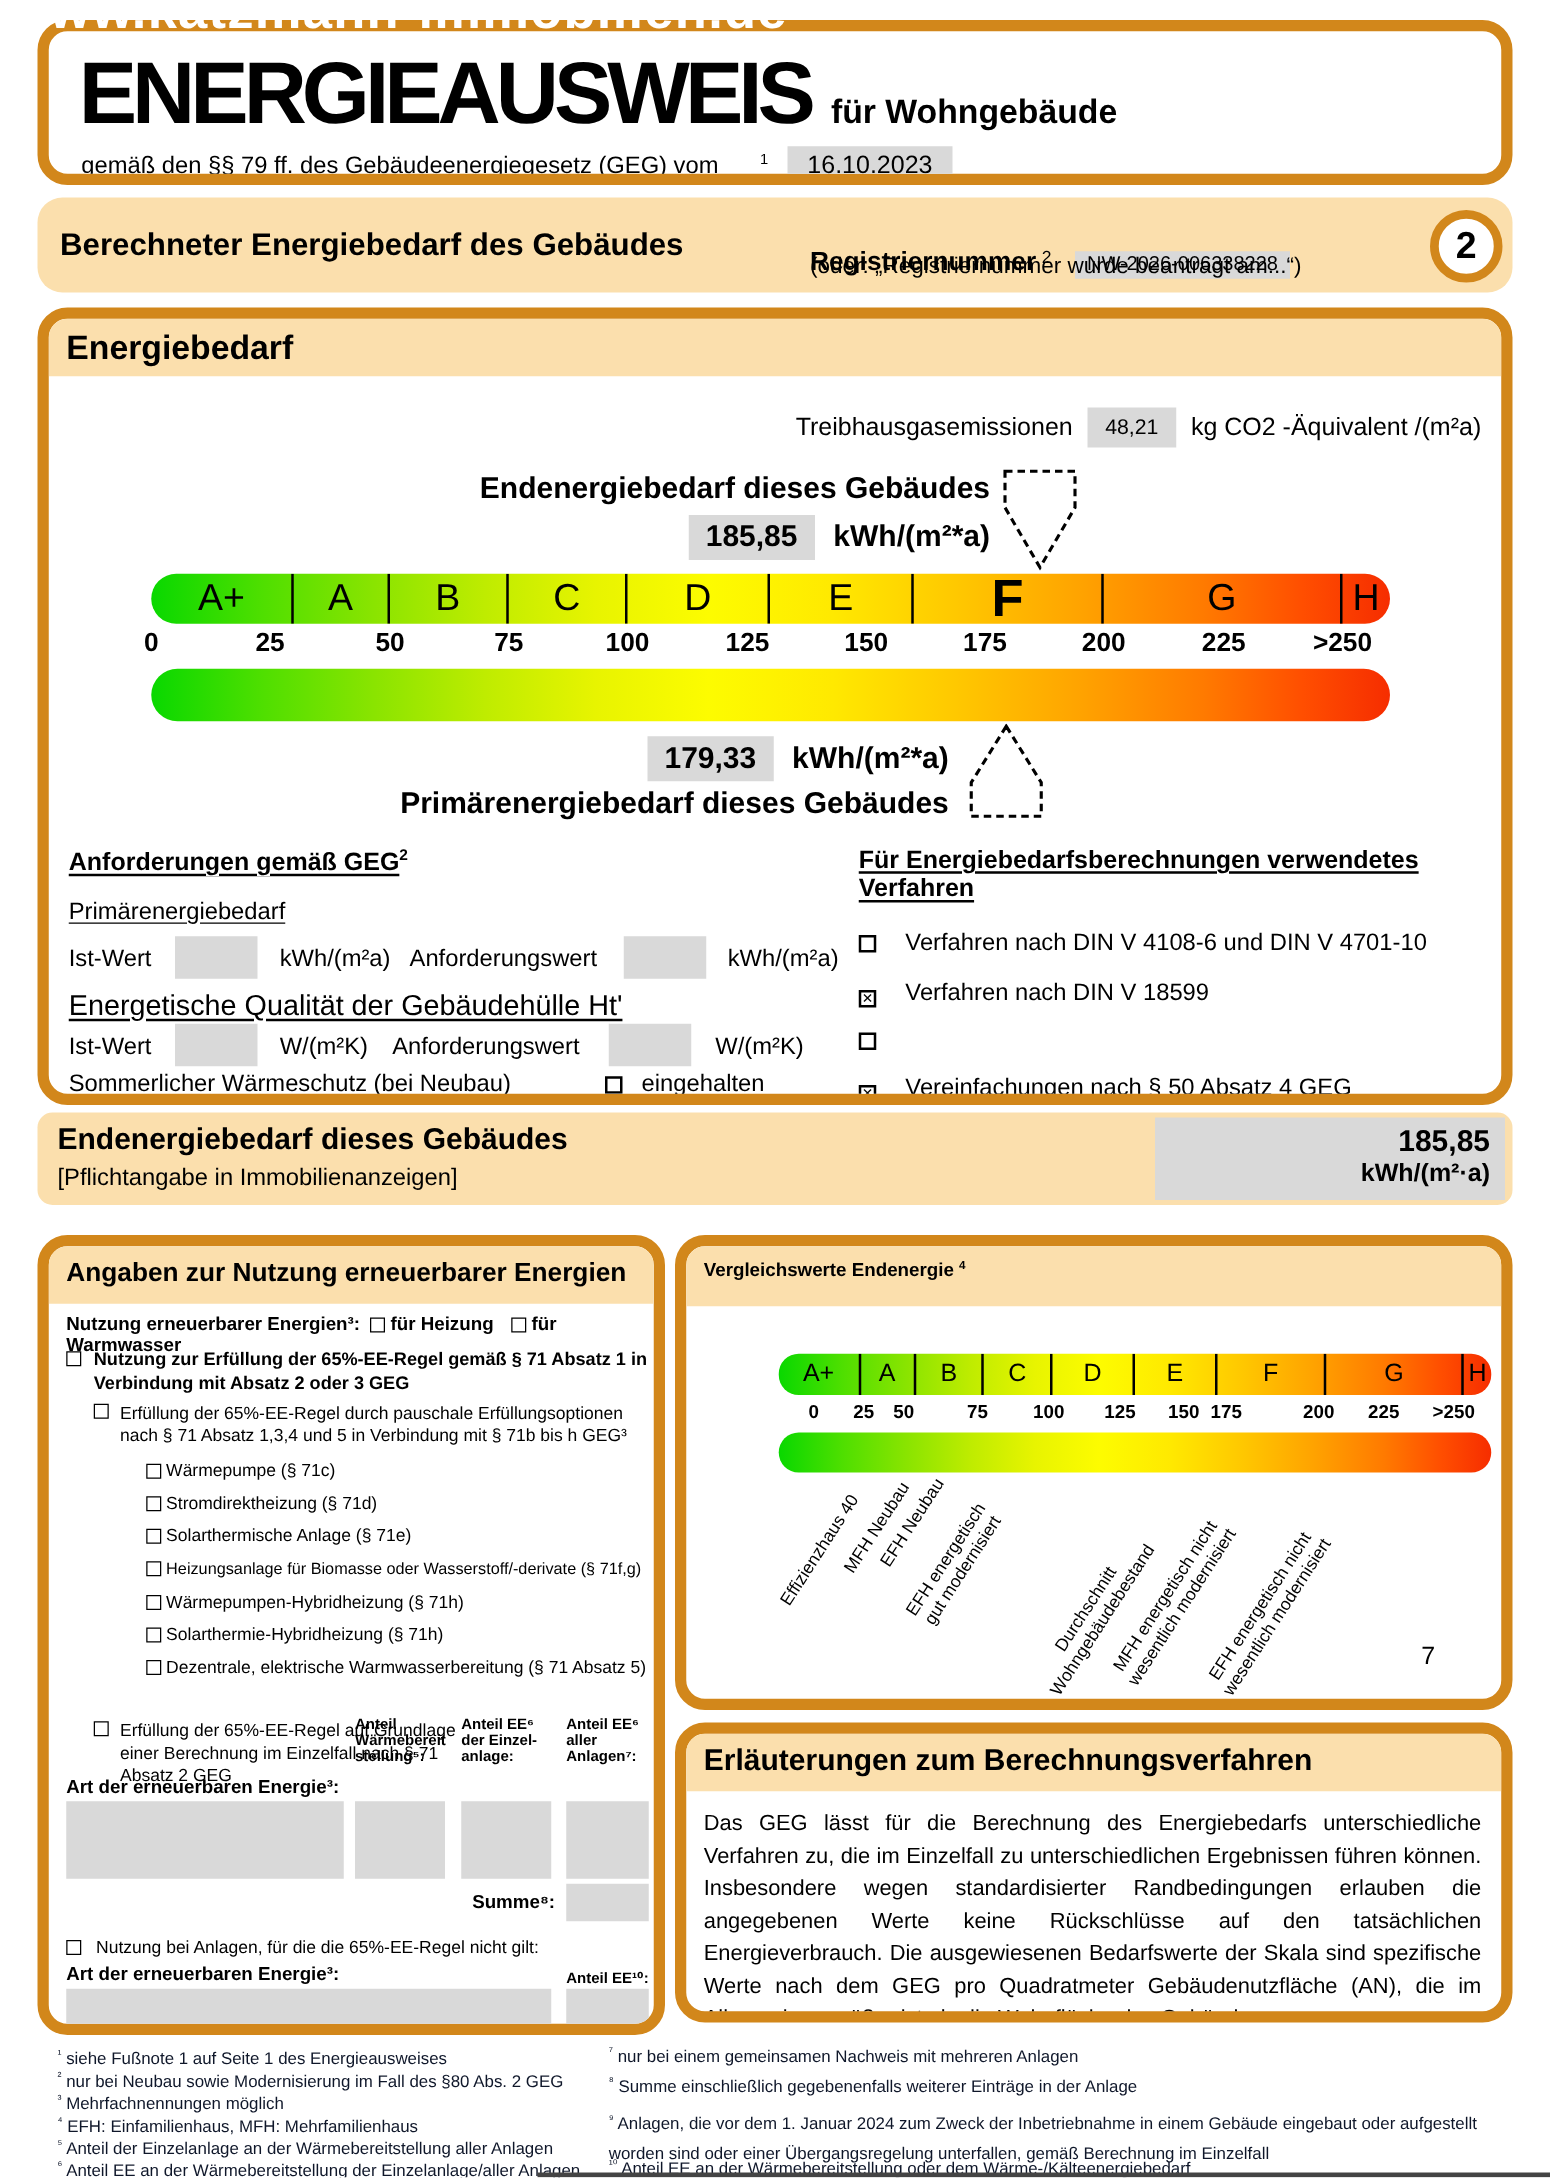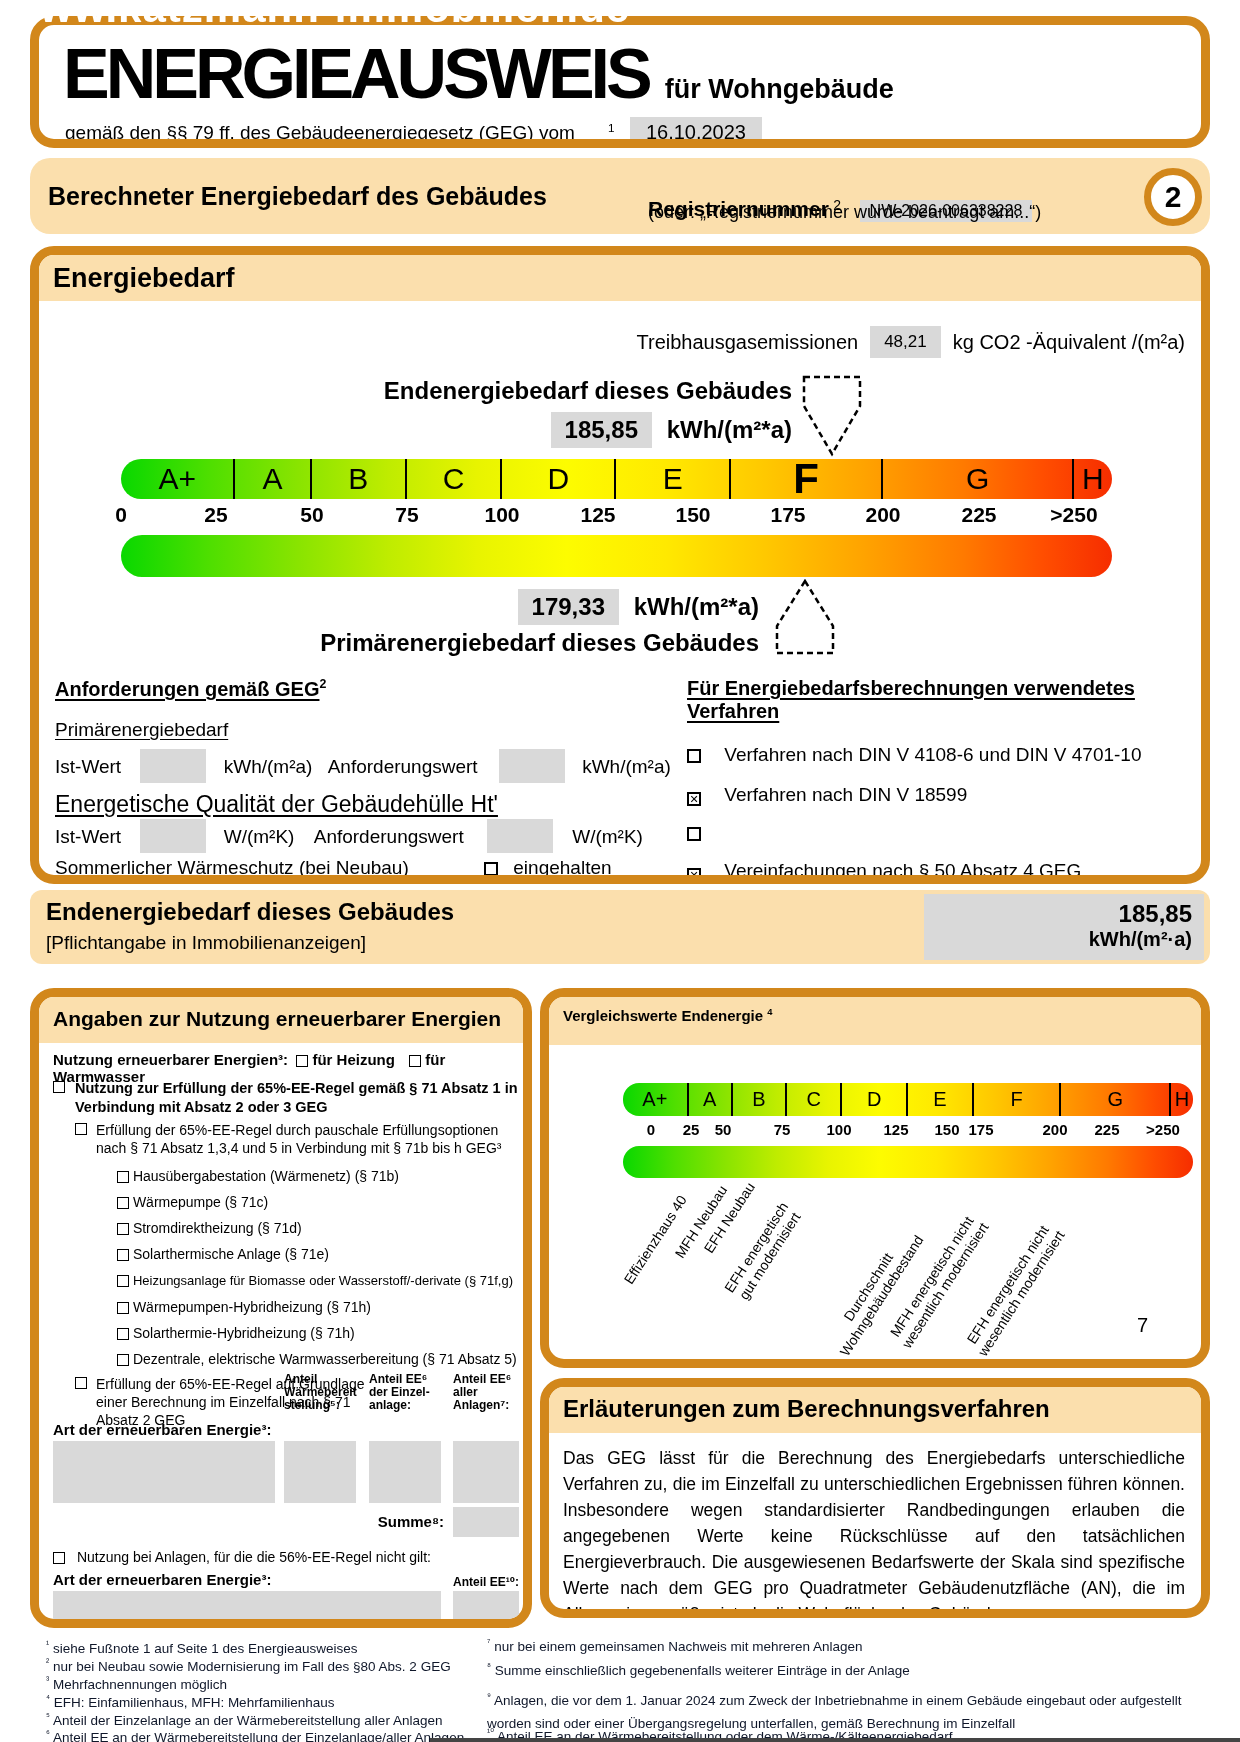--- a/index.html
+++ b/index.html
@@ -200,21 +200,20 @@
         <span class="cb small" style="flex:none;margin-top:2px;"><i></i></span>
         <span style="font-weight:bold;font-size:14.5px;line-height:19px;">Nutzung zur Erfüllung der 65%-EE-Regel gemäß § 71 Absatz 1 in Verbindung mit Absatz 2 oder 3 GEG</span>
       </div>
 
       <div style="position:absolute;left:36px;top:78px;width:450px;display:flex;gap:9px;">
         <span class="cb small" style="flex:none;margin-top:2px;"><i></i></span>
         <span style="line-height:18px;">Erfüllung der 65%-EE-Regel durch pauschale Erfüllungsoptionen nach § 71 Absatz 1,3,4 und 5 in Verbindung mit § 71b bis h GEG³</span>
       </div>
 
       <div style="position:absolute;left:78px;top:120px;line-height:26px;">
-        <div><span class="cb small"><i></i></span> <span>Hausübergabestation (Wärmenetz) (§ 71b)</span></div>
         <div><span class="cb small"><i></i></span> <span>Wärmepumpe (§ 71c)</span></div>
         <div><span class="cb small"><i></i></span> <span>Stromdirektheizung (§ 71d)</span></div>
         <div><span class="cb small"><i></i></span> <span>Solarthermische Anlage (§ 71e)</span></div>
         <div><span class="cb small"><i></i></span> <span style="font-size:13px;">Heizungsanlage für Biomasse oder Wasserstoff/-derivate (§ 71f,g)</span></div>
         <div><span class="cb small"><i></i></span> <span>Wärmepumpen-Hybridheizung (§ 71h)</span></div>
         <div><span class="cb small"><i></i></span> <span>Solarthermie-Hybridheizung (§ 71h)</span></div>
         <div><span class="cb small"><i></i></span> <span>Dezentrale, elektrische Warmwasserbereitung (§ 71 Absatz 5)</span></div>
       </div>
 
       <div style="position:absolute;left:36px;top:332px;width:300px;display:flex;gap:9px;">
@@ -231,21 +230,21 @@
       <div class="absfield" style="left:14px;top:398px;width:222px;height:62px;"></div>
       <div class="absfield" style="left:245px;top:398px;width:72px;height:62px;"></div>
       <div class="absfield" style="left:330px;top:398px;width:72px;height:62px;"></div>
       <div class="absfield" style="left:414px;top:398px;width:66px;height:62px;"></div>
 
       <div style="position:absolute;left:250px;top:470px;width:155px;text-align:right;font-size:15px;font-weight:bold;">Summe⁸:</div>
       <div class="absfield" style="left:414px;top:464px;width:66px;height:30px;"></div>
 
       <div style="position:absolute;left:14px;top:506px;">
         <span class="cb small"><i></i></span>
-        <span style="margin-left:8px;">Nutzung bei Anlagen, für die die 56%-EE-Regel nicht gilt:</span>
+        <span style="margin-left:8px;">Nutzung bei Anlagen, für die die 65%-EE-Regel nicht gilt:</span>
       </div>
 
       <div style="position:absolute;left:14px;top:528px;font-size:15px;font-weight:bold;">Art der erneuerbaren Energie³:</div>
       <div style="position:absolute;left:414px;top:532px;font-size:12px;font-weight:bold;">Anteil EE¹⁰:</div>
 
       <div class="absfield" style="left:14px;top:548px;width:388px;height:54px;"></div>
       <div class="absfield" style="left:414px;top:548px;width:66px;height:54px;"></div>
 
     </div>
   </div>

